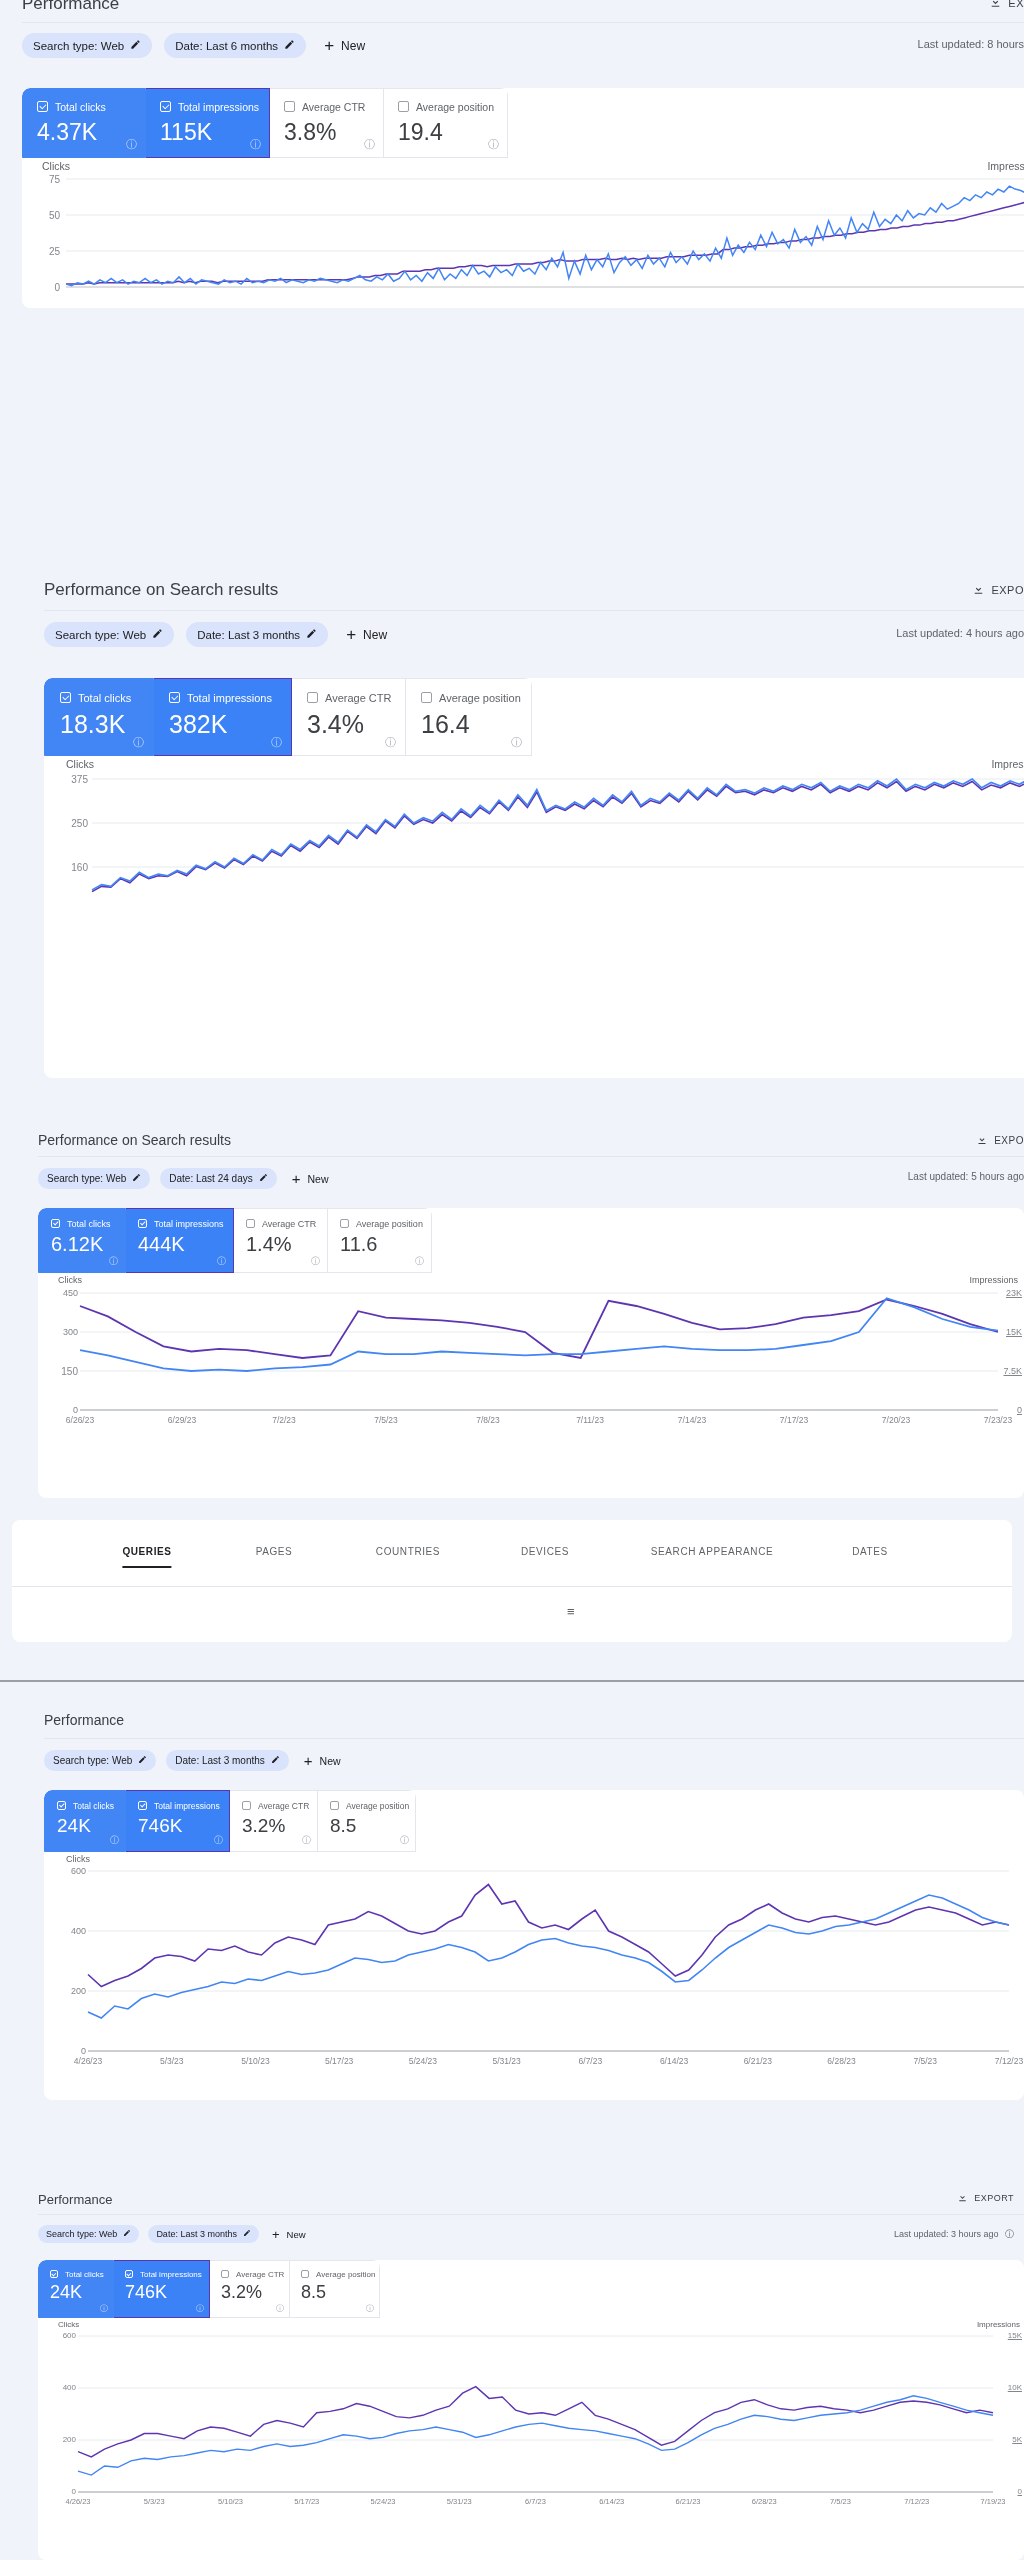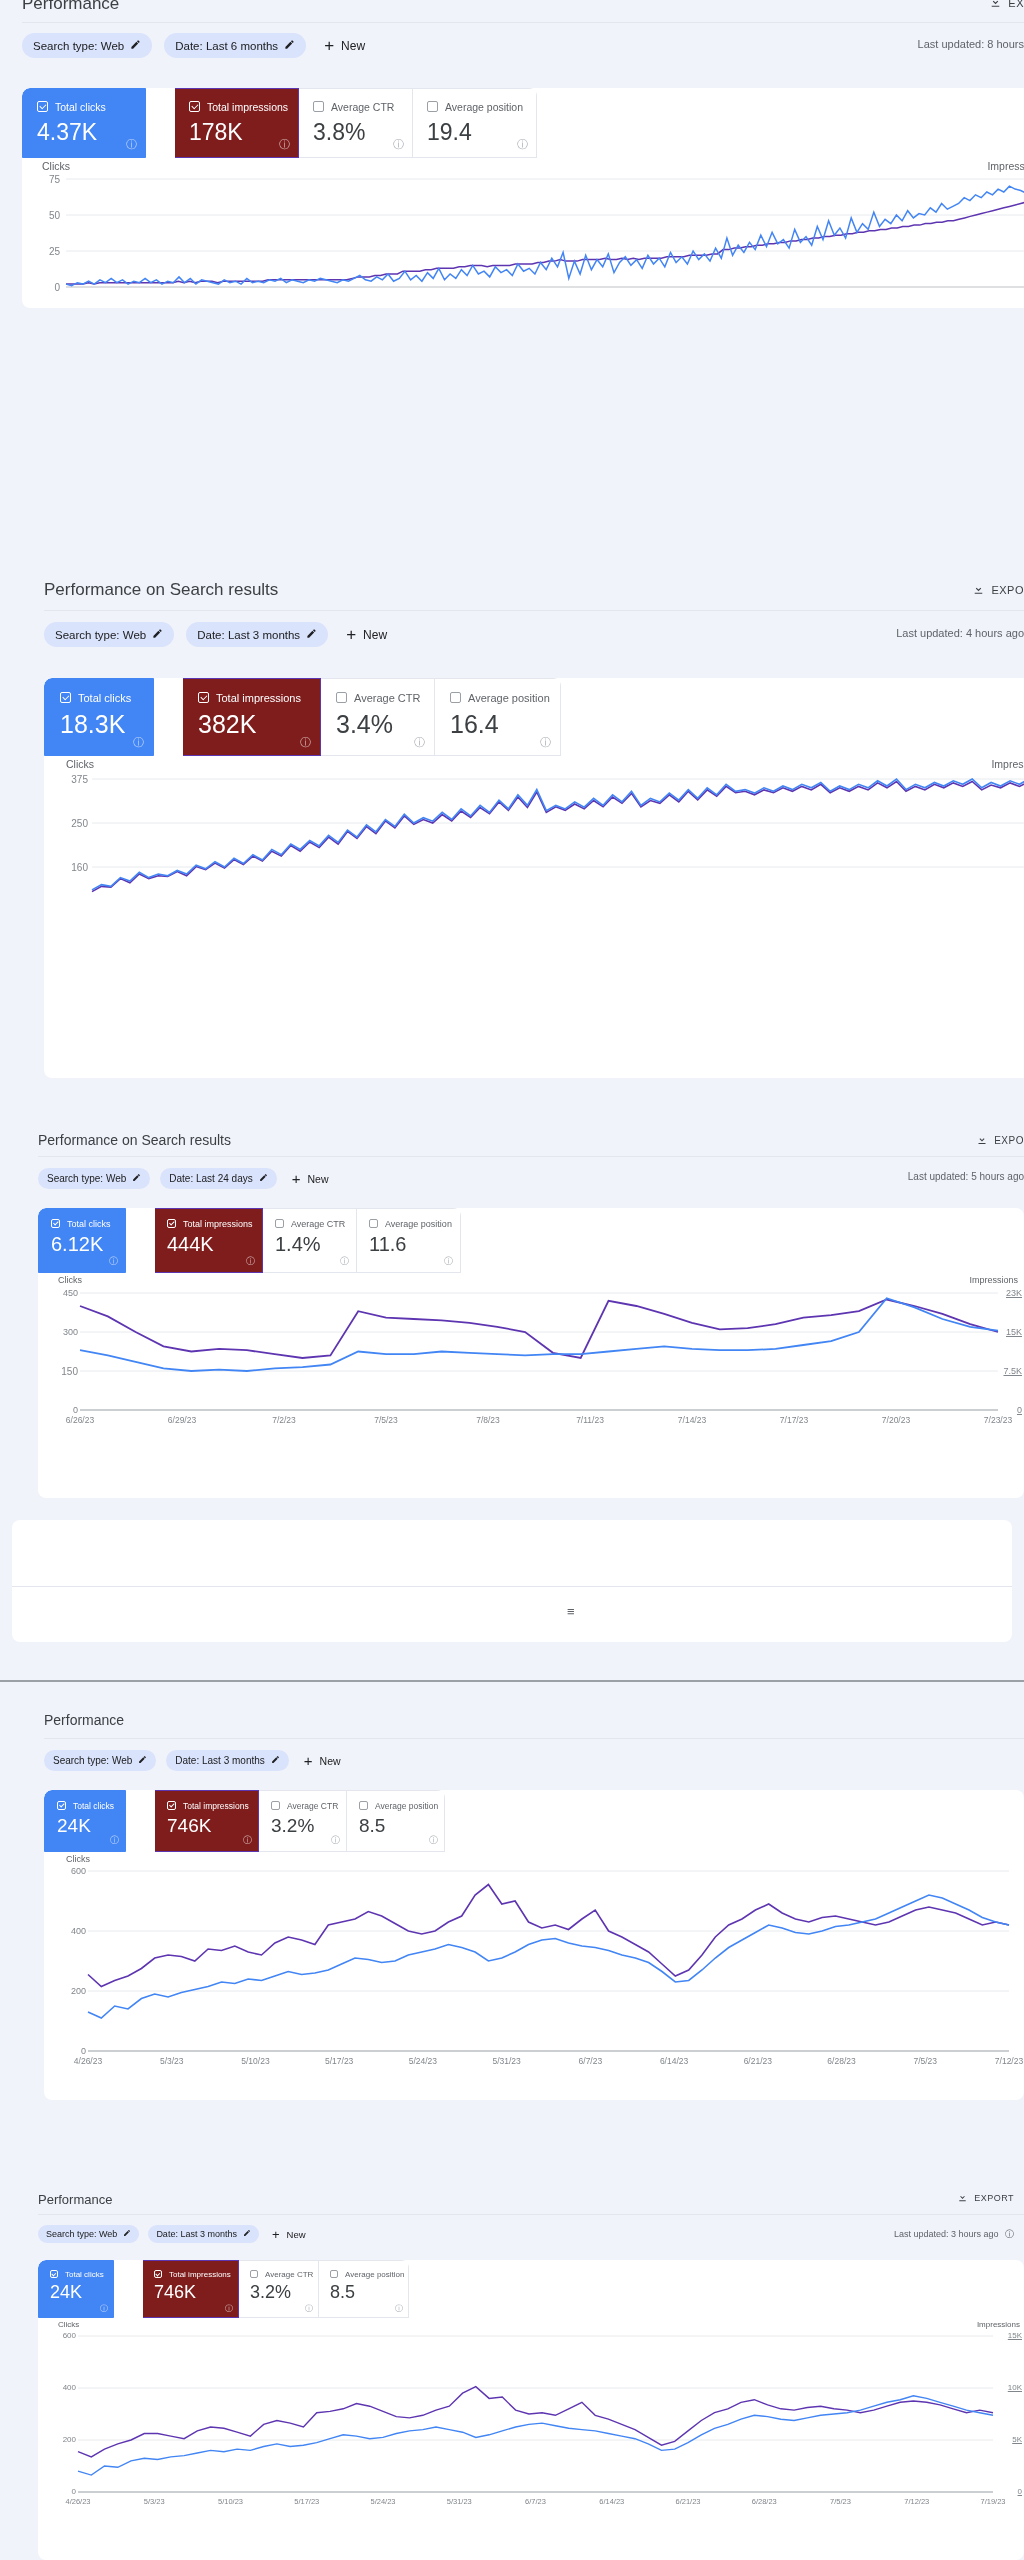--- a/index.html
+++ b/index.html
@@ -73,21 +73,21 @@
   .metrics { position: absolute; display: flex; border-radius: 8px 8px 0 0; overflow: hidden; }
   .metric {
     position: relative;
     background: #fff;
     border-right: 1px solid #e4e6ee;
     border-top: 1px solid #e4e6ee;
     border-bottom: 1px solid #e4e6ee;
   }
   .metric:first-child { border-left: 1px solid #e4e6ee; border-radius: 8px 0 0 0; }
   .metric.clicks { background: #4285f4; border-color: #4285f4; color: #fff; }
-  .metric.impr   { background: #7f1d1d; border-color: #5e35b1; color: #fff; margin-left: 29px; }
+  .metric.impr   { background: #3b82f6; border-color: #5e35b1; color: #fff; }
   .metric .mlabel { display: flex; align-items: flex-start; color: #5f6368; white-space: nowrap; }
   .metric.clicks .mlabel, .metric.impr .mlabel { color: #fff; }
   .metric .box {
     display: inline-block;
     border: 1.5px solid #9aa0a6;
     border-radius: 2px;
     margin-right: 7px;
     flex: none;
     position: relative;
   }
@@ -178,21 +178,21 @@
             <span>Total clicks</span>
           </div>
           <div class="mvalue" style="font-size:23px; margin-top:6px;">4.37K</div>
           <div class="qmark" style="right:8px; bottom:5px; font-size:11px;">ⓘ</div>
         </div>
         <div class="metric impr" style="width:124px; padding:12px 14px;">
           <div class="mlabel" style="font-size:10.5px;">
             <span class="box" style="width:11px;height:11px;"></span>
             <span>Total impressions</span>
           </div>
-          <div class="mvalue" style="font-size:23px; margin-top:6px;">178K</div>
+          <div class="mvalue" style="font-size:23px; margin-top:6px;">115K</div>
           <div class="qmark" style="right:8px; bottom:5px; font-size:11px;">ⓘ</div>
         </div>
         <div class="metric" style="width:114px; padding:12px 14px;">
           <div class="mlabel" style="font-size:10.5px;">
             <span class="box" style="width:11px;height:11px;"></span>
             <span>Average CTR</span>
           </div>
           <div class="mvalue" style="font-size:23px; margin-top:6px;">3.8%</div>
           <div class="qmark" style="right:8px; bottom:5px; font-size:11px;">ⓘ</div>
         </div>
@@ -426,20 +426,28 @@
             <div class="xtick" style="left: 552px; top: 142px; font-size: 8.5px;">7/11/23</div>
             <div class="xtick" style="left: 654px; top: 142px; font-size: 8.5px;">7/14/23</div>
             <div class="xtick" style="left: 756px; top: 142px; font-size: 8.5px;">7/17/23</div>
             <div class="xtick" style="left: 858px; top: 142px; font-size: 8.5px;">7/20/23</div>
             <div class="xtick" style="left: 960px; top: 142px; font-size: 8.5px;">7/23/23</div>
           </div>
       </div>
     </div>
 
     <div class="sheet" style="left:12px; top:410px; width:1000px; height:122px;">
+      <div class="dimtabs" id="p3tabs" style="left:0; top:18px; width:1000px; height:46px;">
+          <div class="dimtab active" style="position: absolute; left: 135px; top: 8px; transform: translateX(-50%); font-size: 10px;"><span>QUERIES</span><div class="ul"></div></div>
+          <div class="dimtab" style="position: absolute; left: 262px; top: 8px; transform: translateX(-50%); font-size: 10px;"><span>PAGES</span></div>
+          <div class="dimtab" style="position: absolute; left: 396px; top: 8px; transform: translateX(-50%); font-size: 10px;"><span>COUNTRIES</span></div>
+          <div class="dimtab" style="position: absolute; left: 533px; top: 8px; transform: translateX(-50%); font-size: 10px;"><span>DEVICES</span></div>
+          <div class="dimtab" style="position: absolute; left: 700px; top: 8px; transform: translateX(-50%); font-size: 10px;"><span>SEARCH APPEARANCE</span></div>
+          <div class="dimtab" style="position: absolute; left: 858px; top: 8px; transform: translateX(-50%); font-size: 10px;"><span>DATES</span></div>
+        </div>
       <div class="hrule" style="left:0; top:66px; width:1000px;"></div>
       <div class="scroll-grip" style="left:555px; top:84px; font-size:13px;">≡</div>
     </div>
   </div>
 </div>
 
 <div class="panel" style="top:1680px; height:480px;">
   <div class="panel-inner">
     <div class="divider-strong" style="top:0;"></div>
 

